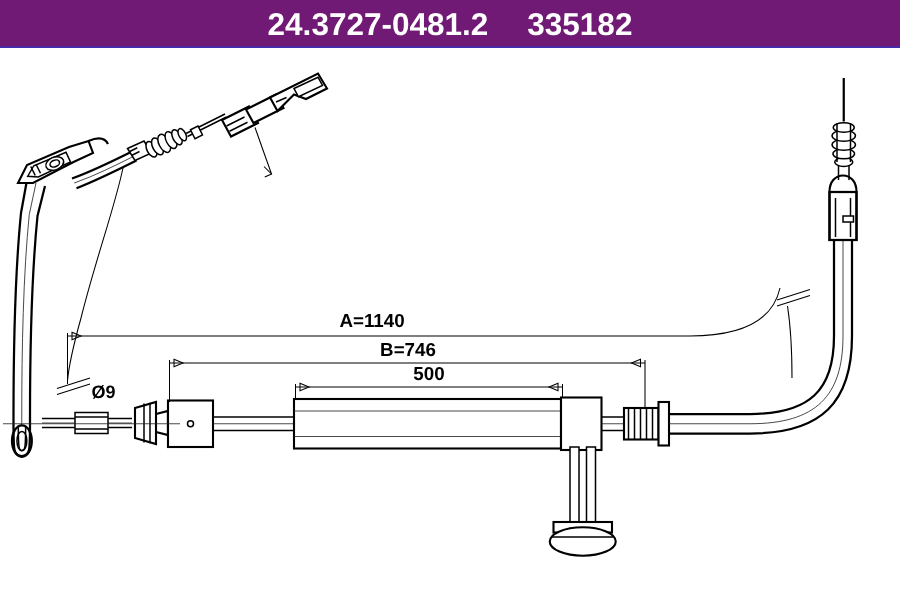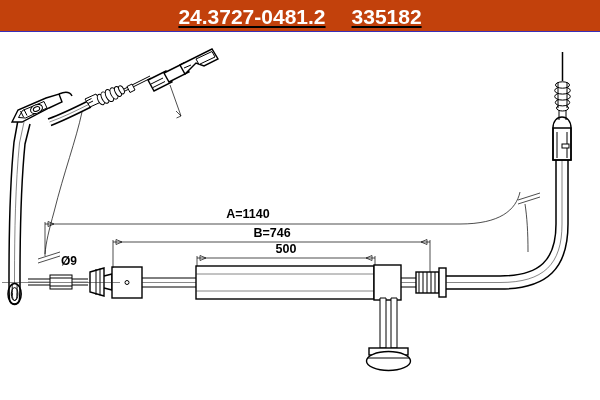--- a/index.html
+++ b/index.html
@@ -8,24 +8,23 @@
     background:#ffffff;
     font-family:"Liberation Sans",sans-serif;
     overflow:hidden;
     position:relative;
   }
   #page{position:relative;width:600px;height:400px;background:#fff;}
 
   
   .header{
     position:absolute;left:0;top:0;width:600px;height:32px;
-    background:#c2410c;
+    background:#701a75;
     display:flex;align-items:center;justify-content:center;
     box-sizing:border-box;
-    text-decoration:underline;
   }
   .header-inner{display:flex;align-items:center;gap:26px;}
   .hdr-text{
     color:#ffffff;
     font-family:"Liberation Sans",sans-serif;
     font-weight:bold;
     font-size:21px;
     letter-spacing:0px;
     line-height:21px;
     white-space:nowrap;

